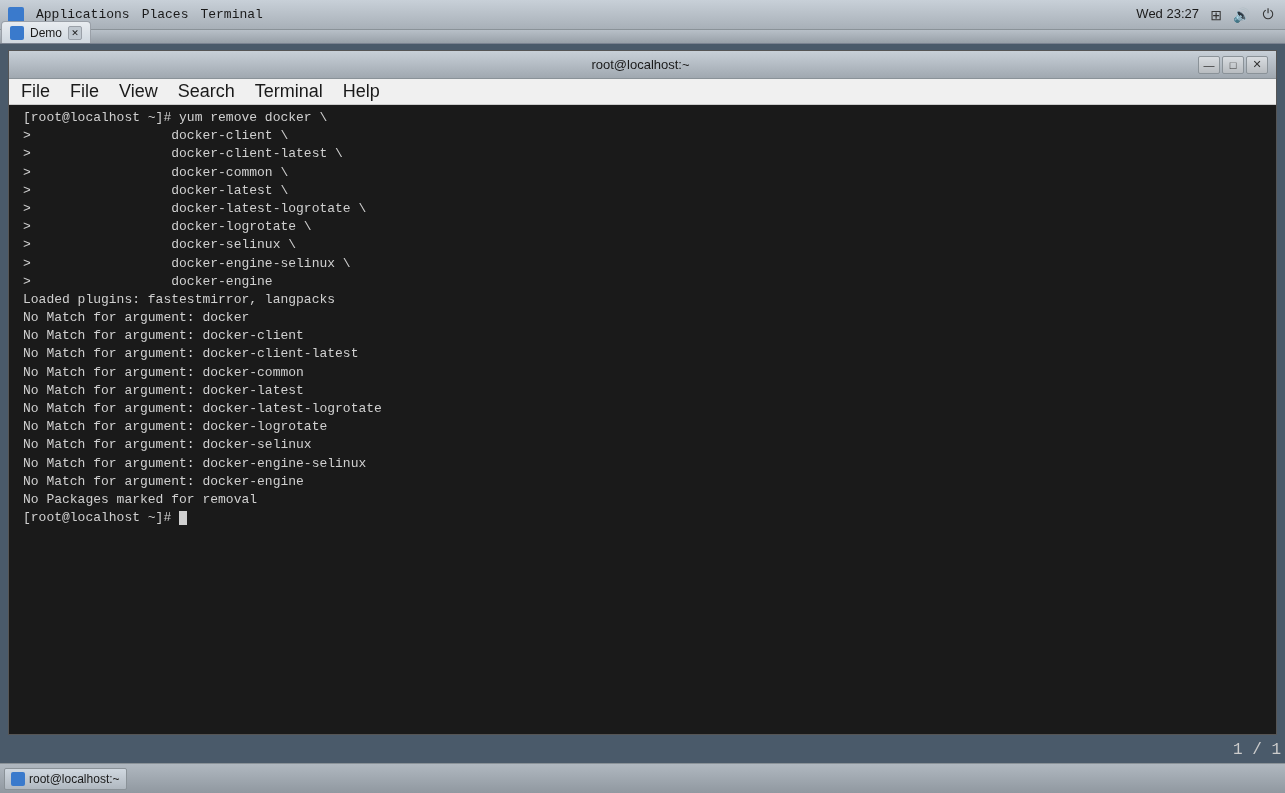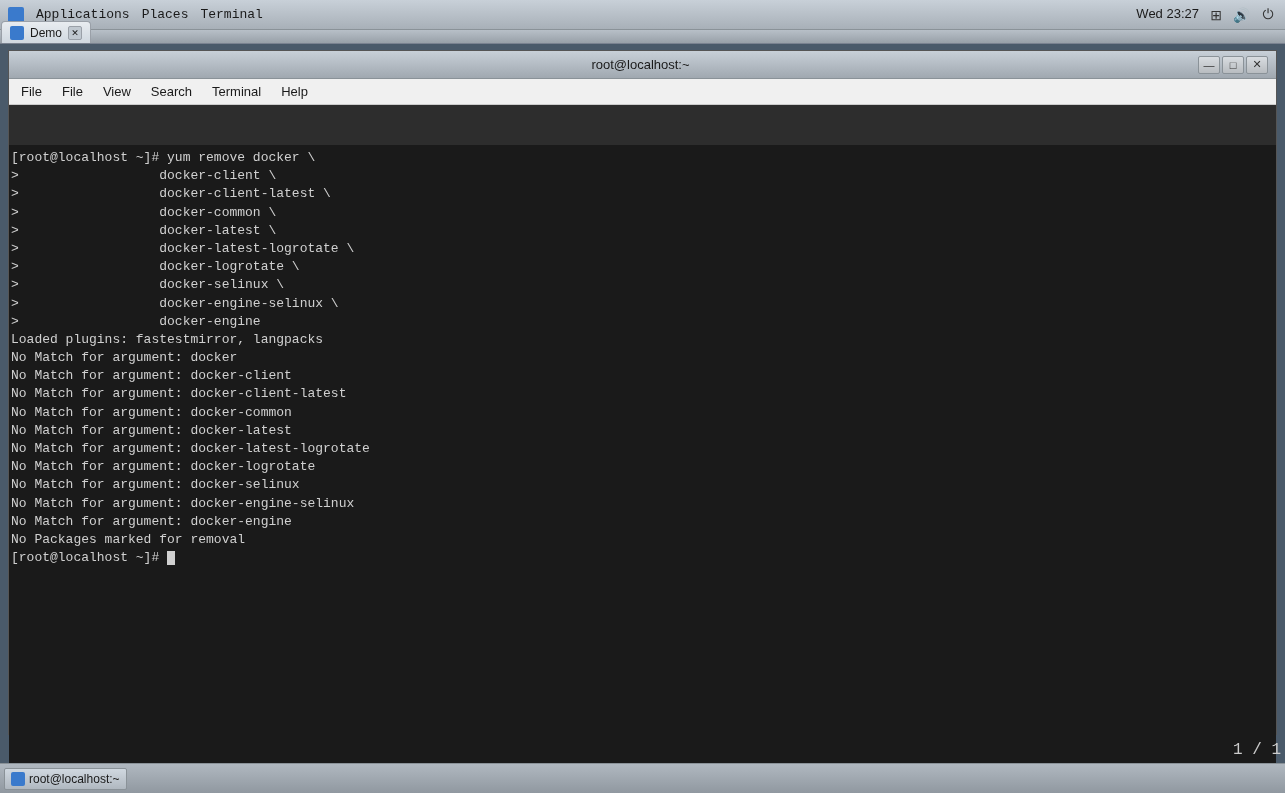--- a/index.html
+++ b/index.html
@@ -149,38 +149,37 @@
     .terminal-menubar {
       background: #f0f0f0;
       height: 26px;
       display: flex;
       align-items: center;
       padding: 0 4px;
       gap: 4px;
       border-bottom: 1px solid #ccc;
     }
     .menu-item {
-      font-size: 13px;
+      font-size: 18px;
       color: #1a1a1a;
       padding: 2px 8px;
       cursor: pointer;
     }
 
     
     .terminal-content {
       background: #1a1a1a;
       color: #d0d0d0;
       font-family: 'Courier New', Courier, monospace;
       font-size: 13px;
       line-height: 1.4;
-      padding: 4px 2px;
+      padding: 4px 14px;
       height: calc(100% - 28px - 26px);
       overflow: hidden;
       white-space: pre;
-      margin-top: 40px;
     }
     .cursor-block {
       display: inline-block;
       width: 8px;
       height: 14px;
       background: #d0d0d0;
       vertical-align: text-bottom;
       animation: blink 1s step-end infinite;
     }
     @keyframes blink { 50% { opacity: 0; } }

